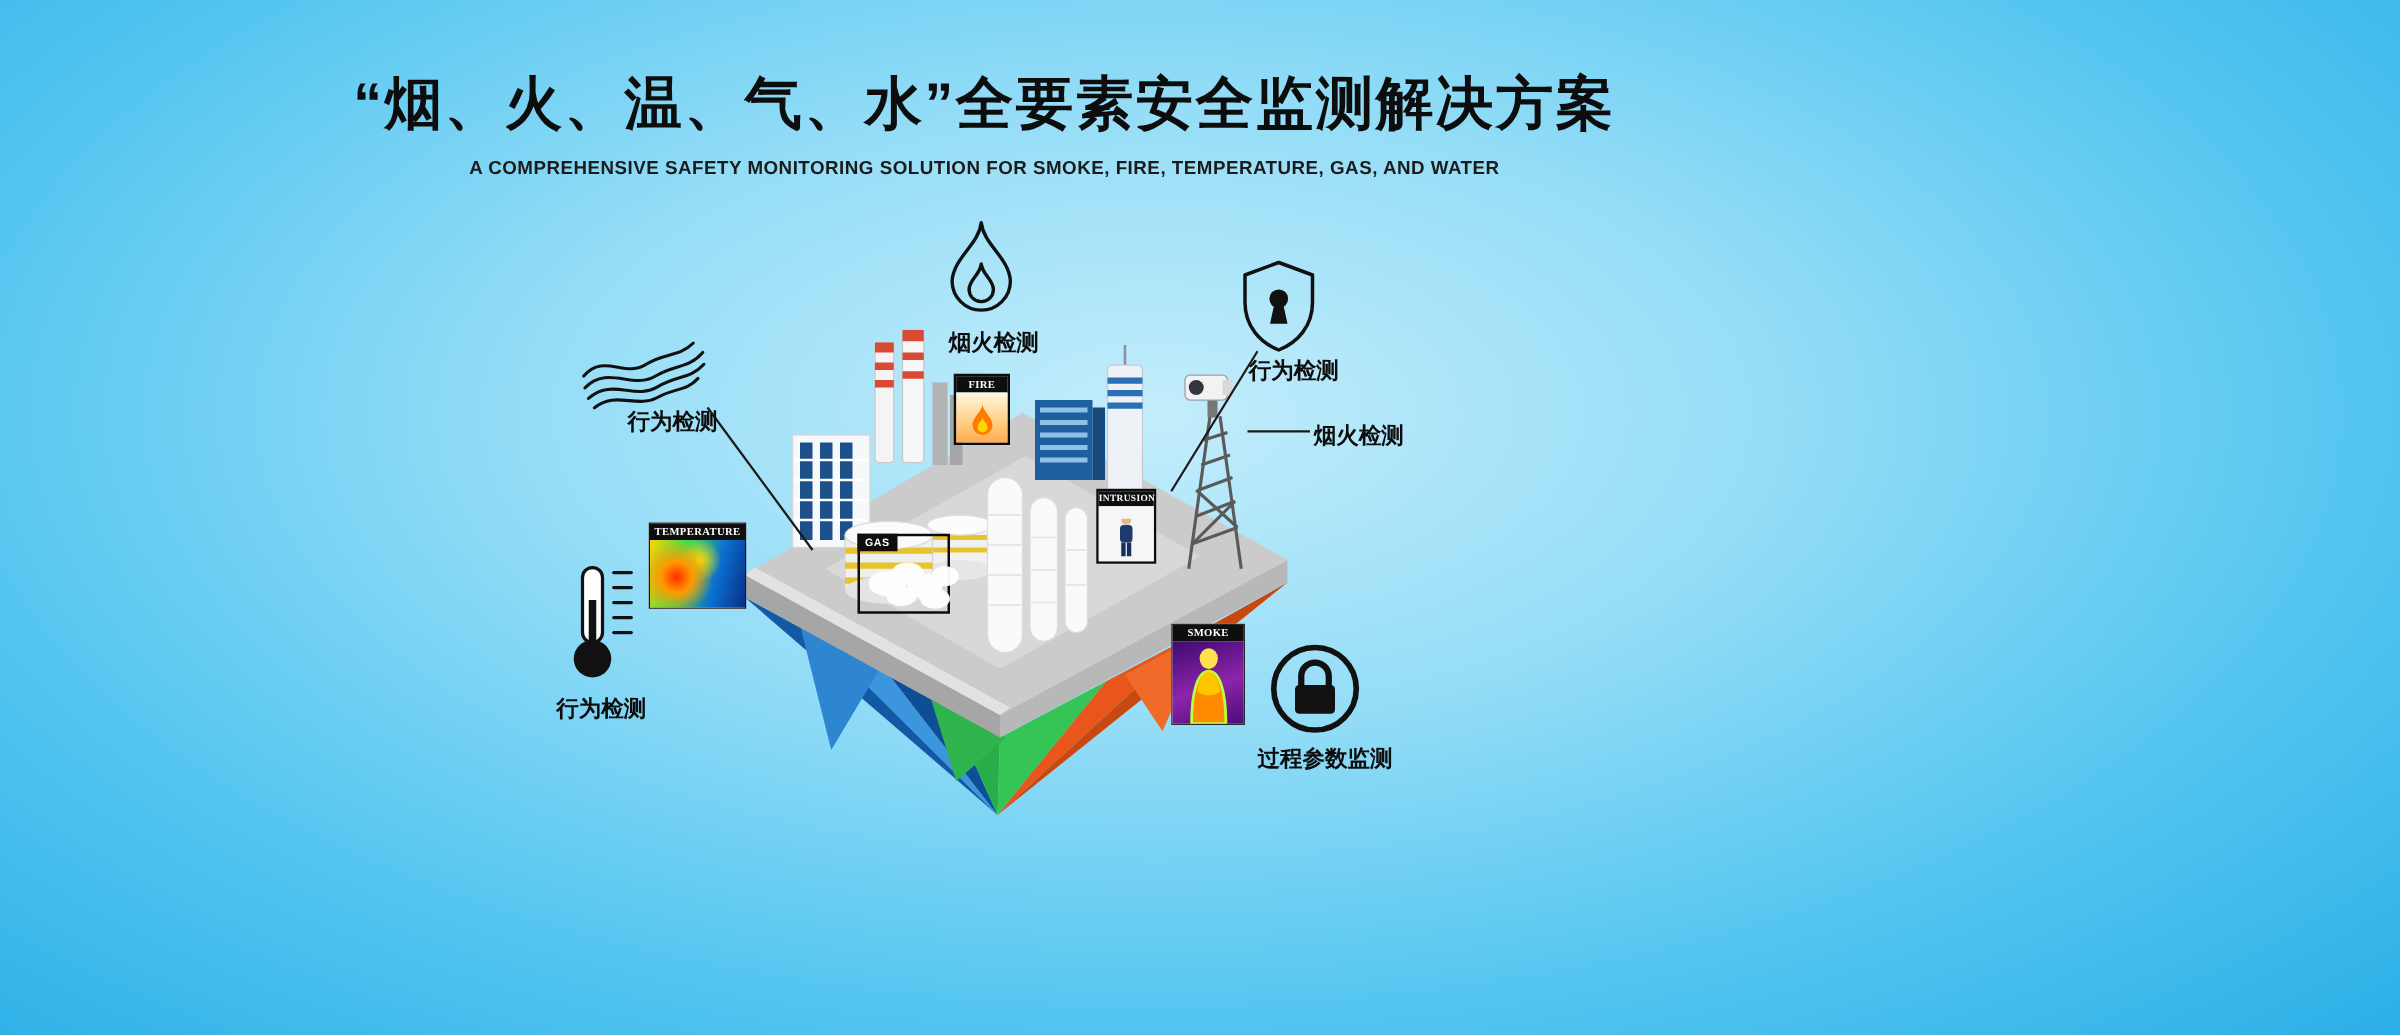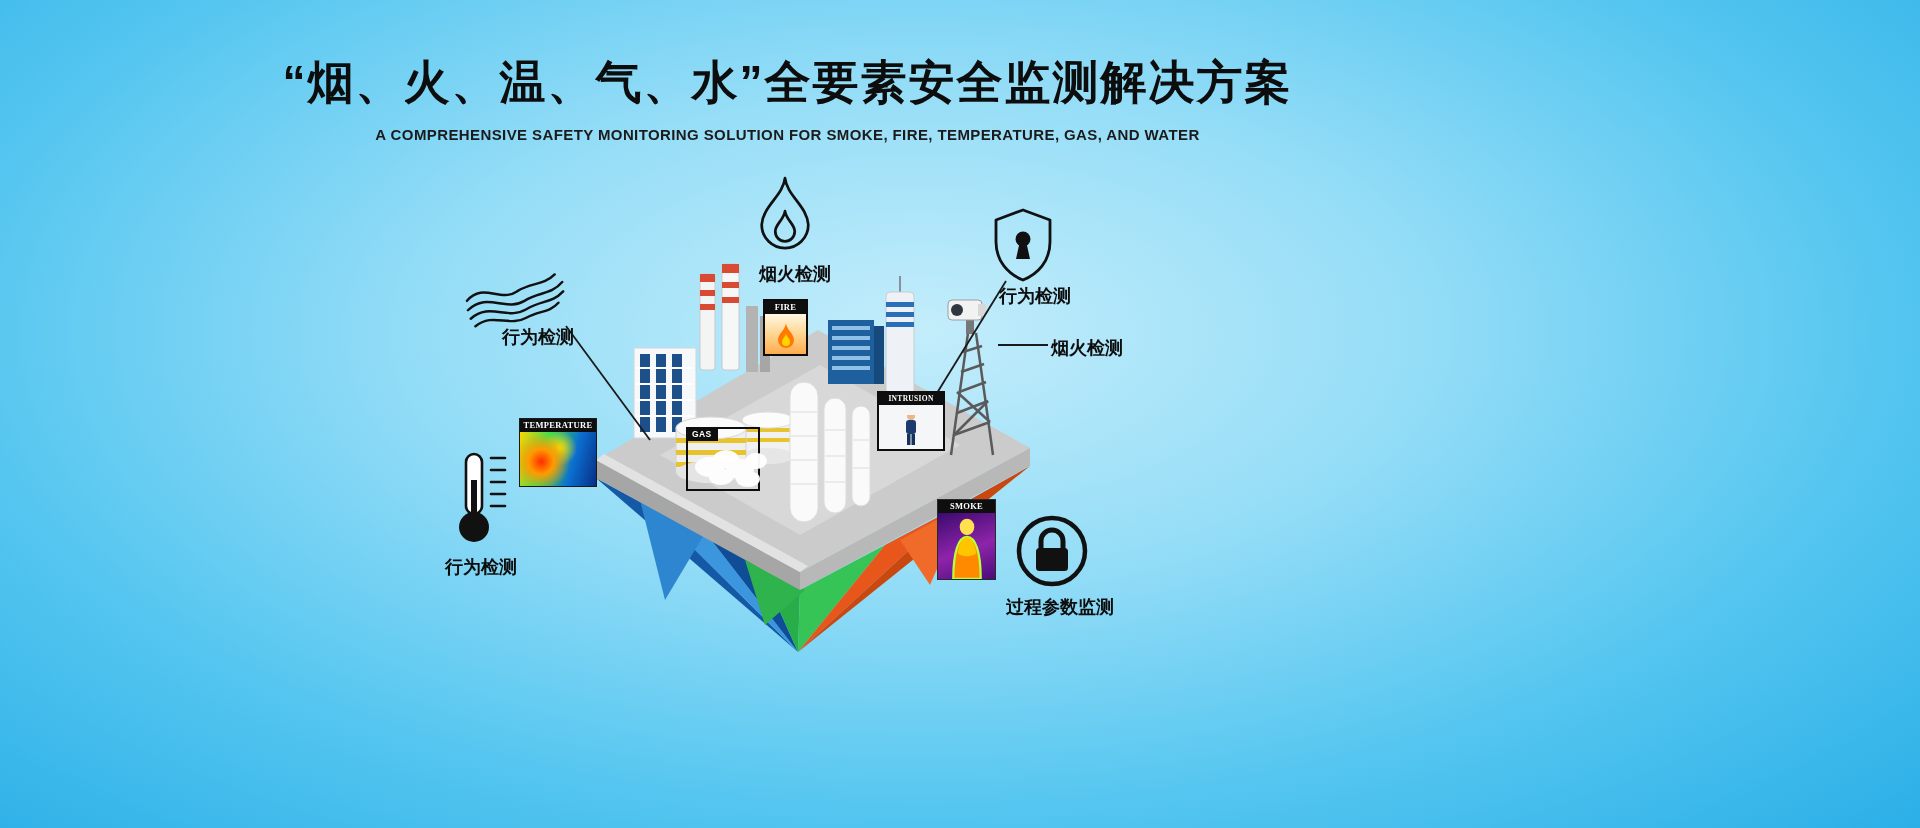--- a/index.html
+++ b/index.html
@@ -50,21 +50,21 @@
   .fire-body{height:40px;display:flex;align-items:center;justify-content:center;
     background:linear-gradient(180deg,#fff7e2 0%,#ffd28a 55%,#ffab4e 100%)}
   
   .tile-gas{left:686px;top:427px;width:74px;height:64px;border:2px solid #0d0d0d;background:transparent}
   .gas-header{
     position:absolute;left:-2px;top:-2px;background:#0e0e0e;color:#fff;
     font-size:8.5px;font-weight:700;padding:2px 6px;letter-spacing:.4px;
   }
   .gas-clouds{position:absolute;left:0;top:8px;width:88px;height:52px}
   
-  .tile-intrusion{left:877px;top:391px;width:68px;border:2px solid #0d0d0d}
+  .tile-intrusion{left:877px;top:391px;width:48px;border:2px solid #0d0d0d}
   .tile-intrusion .tile-header{font-size:7.5px}
   .intrusion-body{height:44px;background:#f4f6f8;display:flex;align-items:flex-end;justify-content:center}
   
   .tile-safety{left:937px;top:499px;width:59px;border:1px solid #2a2a2a}
   .tile-safety .tile-header{font-size:8.5px}
   .safety-body{
     height:66px;display:flex;align-items:flex-end;justify-content:center;
     background:linear-gradient(160deg,#3c0a6e 0%,#8e24aa 55%,#4a0d7a 100%);
   }
 </style>

